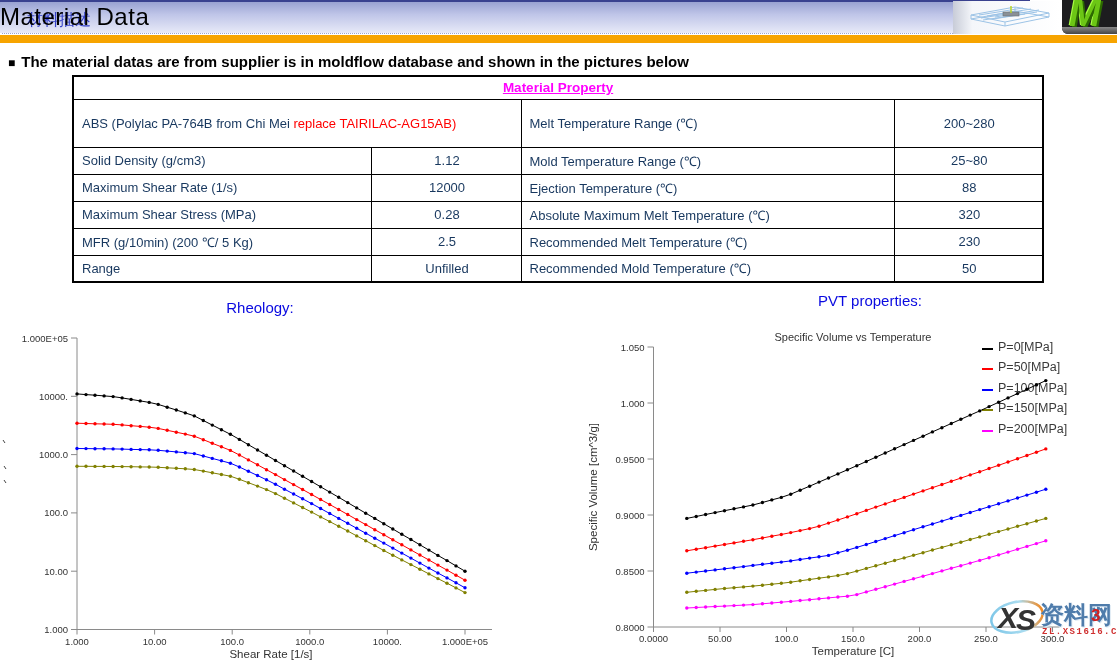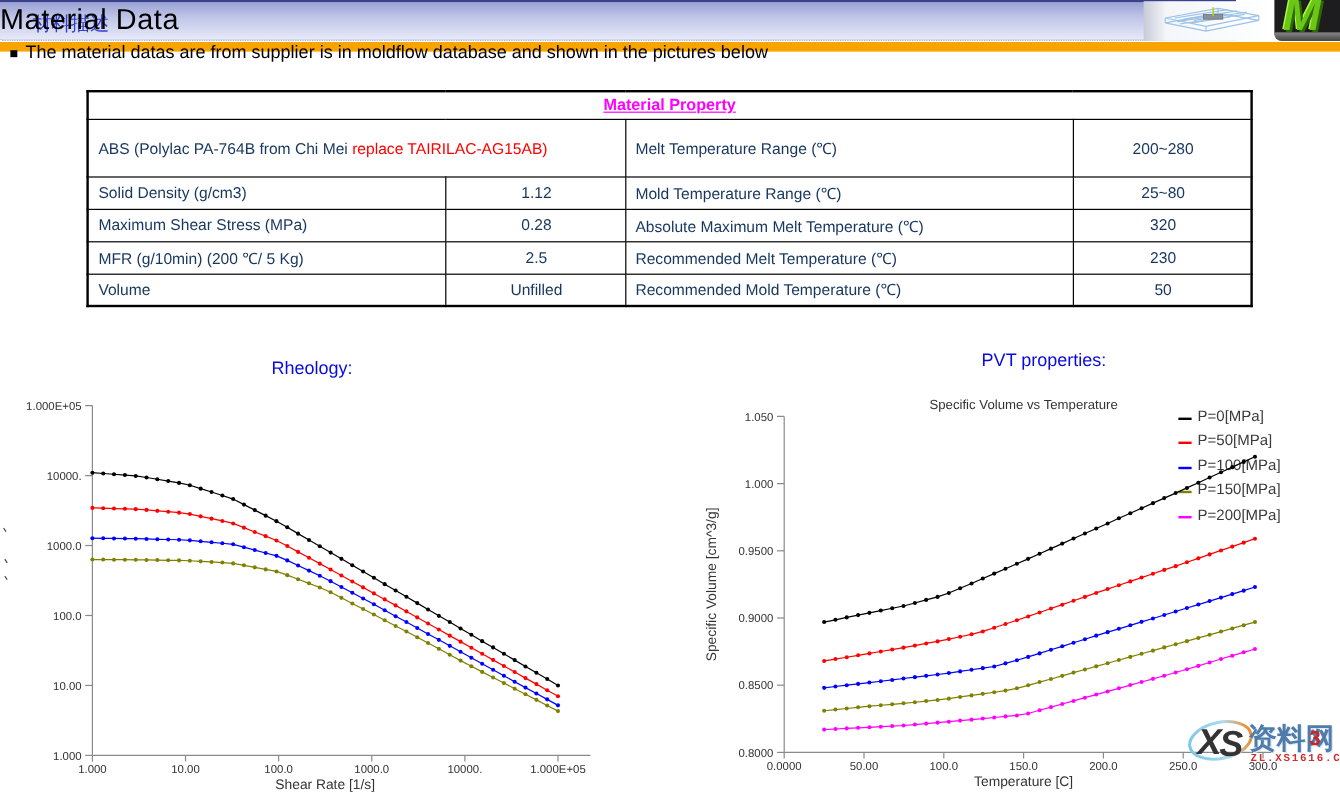--- a/index.html
+++ b/index.html
@@ -17,22 +17,22 @@
 
   .thumb-wire { position:absolute; left:953px; top:1px; width:107px; height:33px;
     background:linear-gradient(90deg,#c8ccd8 0%,#f4f6fa 18%,#ffffff 100%); }
   .thumb-logo { position:absolute; left:1062px; top:0; width:55px; height:34px;
     background:#1d1d1f; border-radius:0 0 0 6px; overflow:hidden; }
   .logo-m { position:absolute; left:7px; top:-8px; font-size:38px; font-weight:bold;
     color:#6cc615; text-shadow:2px 2px 0 #2c6a00, -1px -1px 0 #a8ff45; font-style:italic; }
   .logo-strip { position:absolute; left:0; bottom:0; width:100%; height:7px; background:linear-gradient(180deg,#888,#444); }
 
   
-  .bullet-line { position:absolute; left:8px; top:35px; width:1000px; font-size:15px;
-    font-weight:normal; color:#000; }
+  .bullet-line { position:absolute; left:8px; top:53px; width:1000px; font-size:15px;
+    font-weight:bold; color:#000; }
   .bullet-line .sq { font-size:12px; margin-right:6px; }
 
   
   table.mat { position:absolute; left:72px; top:75px; width:970px; border-collapse:collapse;
     font-size:13px; color:#17375E; table-layout:fixed; }
   table.mat td { border:1px solid #000; padding:2px 6px 2px 8px; vertical-align:middle; }
   table.mat { border:2px solid #000;padding-left:34px; }
   table.mat td.head { text-align:center; font-weight:bold; color:#FF00FF;
     text-decoration:underline; font-size:13.5px; height:23px; padding:2px; }
   td.val { text-align:center; padding:2px; }
@@ -122,33 +122,39 @@
       <td>Melt  Temperature  Range (℃)</td>
       <td class="val">200~280</td>
     </tr>
     <tr class="rn">
       <td>Solid Density (g/cm3)</td>
       <td class="val">1.12</td>
       <td>Mold  Temperature  Range (℃)</td>
       <td class="val">25~80</td>
     </tr>
     <tr class="rn">
+      <td>Maximum  Shear Rate  (1/s)</td>
+      <td class="val">12000</td>
+      <td>Ejection Temperature  (℃)</td>
+      <td class="val">88</td>
+    </tr>
+    <tr class="rn">
       <td>Maximum  Shear Stress (MPa)</td>
       <td class="val">0.28</td>
       <td>Absolute  Maximum  Melt  Temperature  (℃)</td>
       <td class="val">320</td>
     </tr>
     <tr class="rn">
       <td>MFR  (g/10min) (200  ℃/ 5 Kg)</td>
       <td class="val">2.5</td>
       <td>Recommended Melt  Temperature  (℃)</td>
       <td class="val">230</td>
     </tr>
     <tr class="rn">
-      <td>Volume</td>
+      <td>Range</td>
       <td class="val">Unfilled</td>
       <td>Recommended Mold  Temperature  (℃)</td>
       <td class="val">50</td>
     </tr>
   </tbody>
     </table>
 
   <div class="chart-title" id="pvt-title">PVT properties:</div>
   <div class="chart-title" id="rheo-title">Rheology:</div>
 

